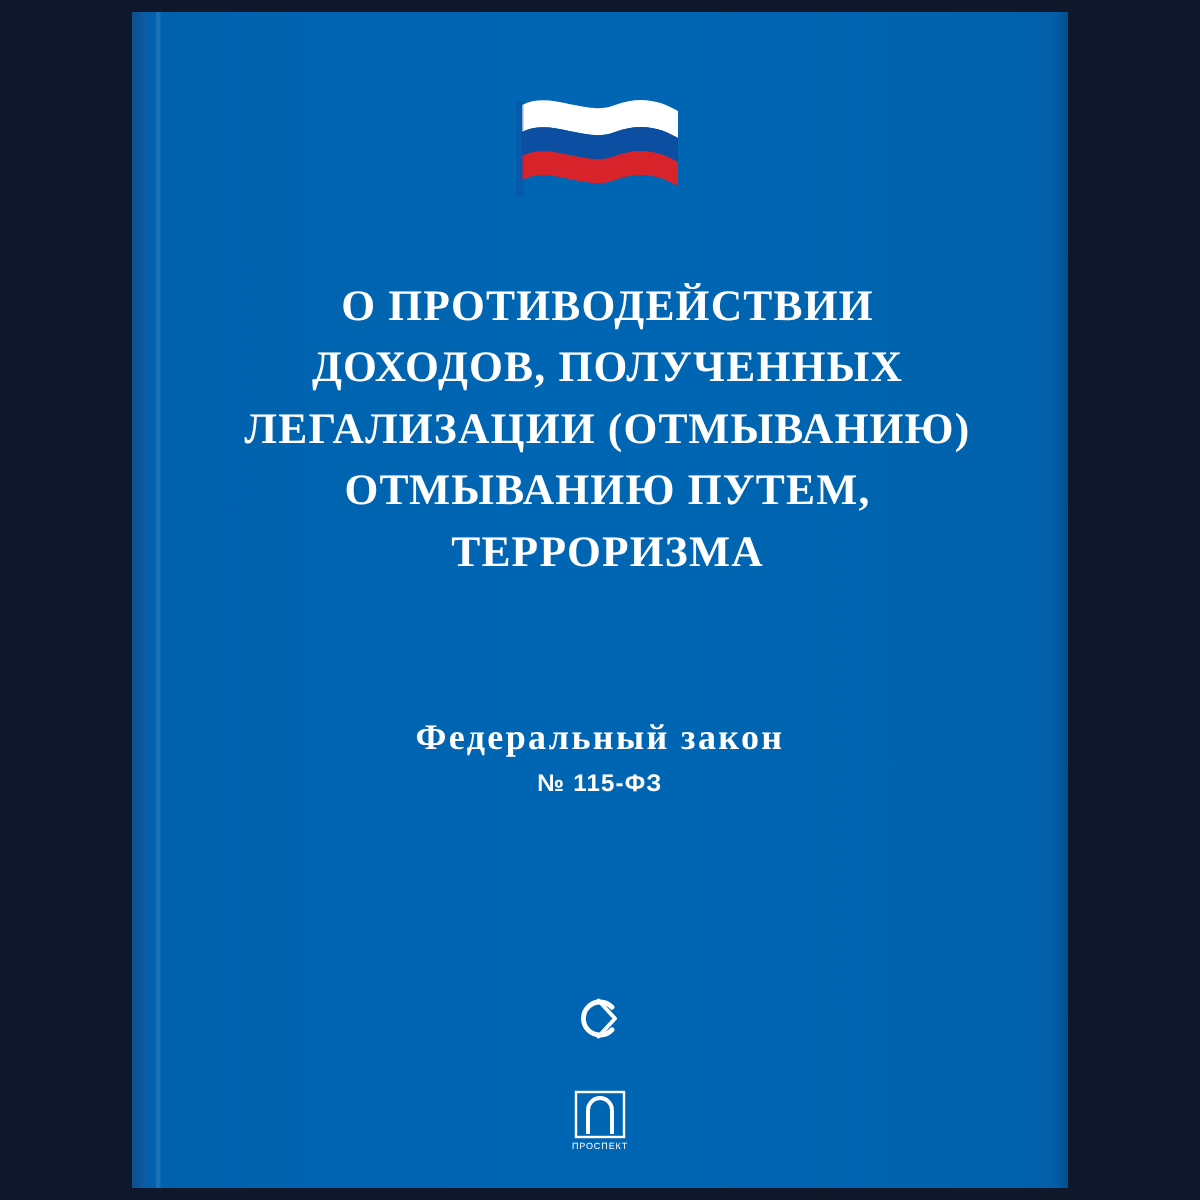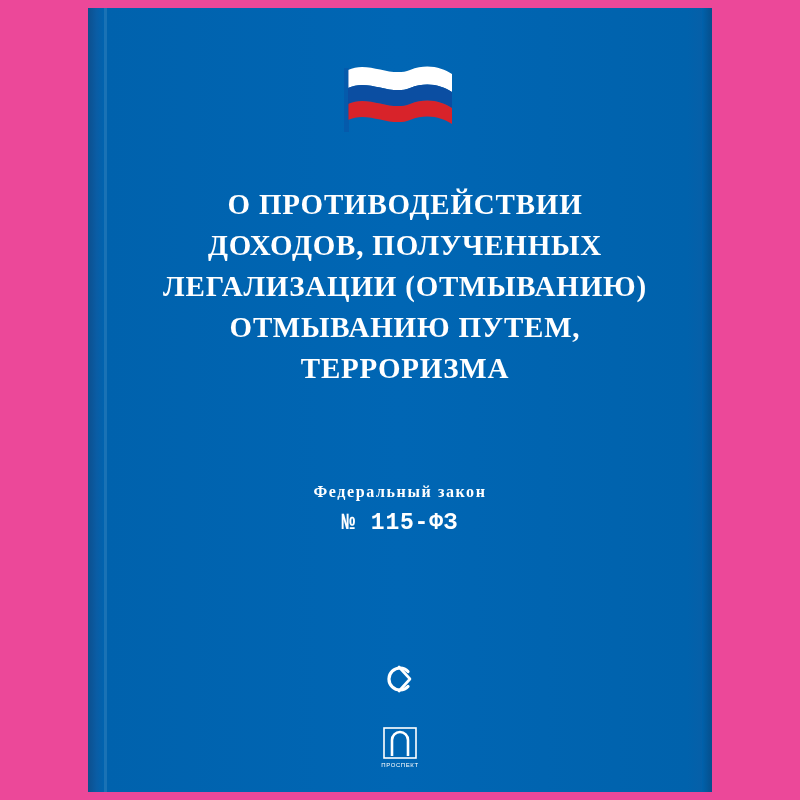--- a/index.html
+++ b/index.html
@@ -8,21 +8,21 @@
     width: 800px;
     height: 800px;
     background: #ffffff;
     font-family: "Liberation Serif", serif;
   }
 
   #cover {
     position: relative;
     width: 800px;
     height: 800px;
-    background: #ec4899;
+    background: #0f172a;
     overflow: hidden;
   }
 
   
   .book {
     position: absolute;
     left: 88px;
     top: 8px;
     width: 624px;
     height: 784px;
@@ -95,28 +95,28 @@
     position: absolute;
     left: 0;
     right: 0;
     top: 470px;
     text-align: center;
     color: #ffffff;
   }
   .sub-line-1 {
     font-family: "Liberation Serif", serif;
     font-weight: bold;
-    font-size: 16px;
+    font-size: 24px;
     letter-spacing: 1.6px;
     line-height: 28px;
   }
   .sub-line-2 {
-    font-family: Liberation Mono, monospace;
-    font-weight: bold;
-    font-size: 23px;
+    font-family: Liberation Sans, sans-serif;
+    font-weight: bold;
+    font-size: 16px;
     letter-spacing: 0.8px;
     line-height: 30px;
     margin-top: 2px;
   }
 
   
   .kodeks {
     position: absolute;
     left: 0;
     right: 0;

